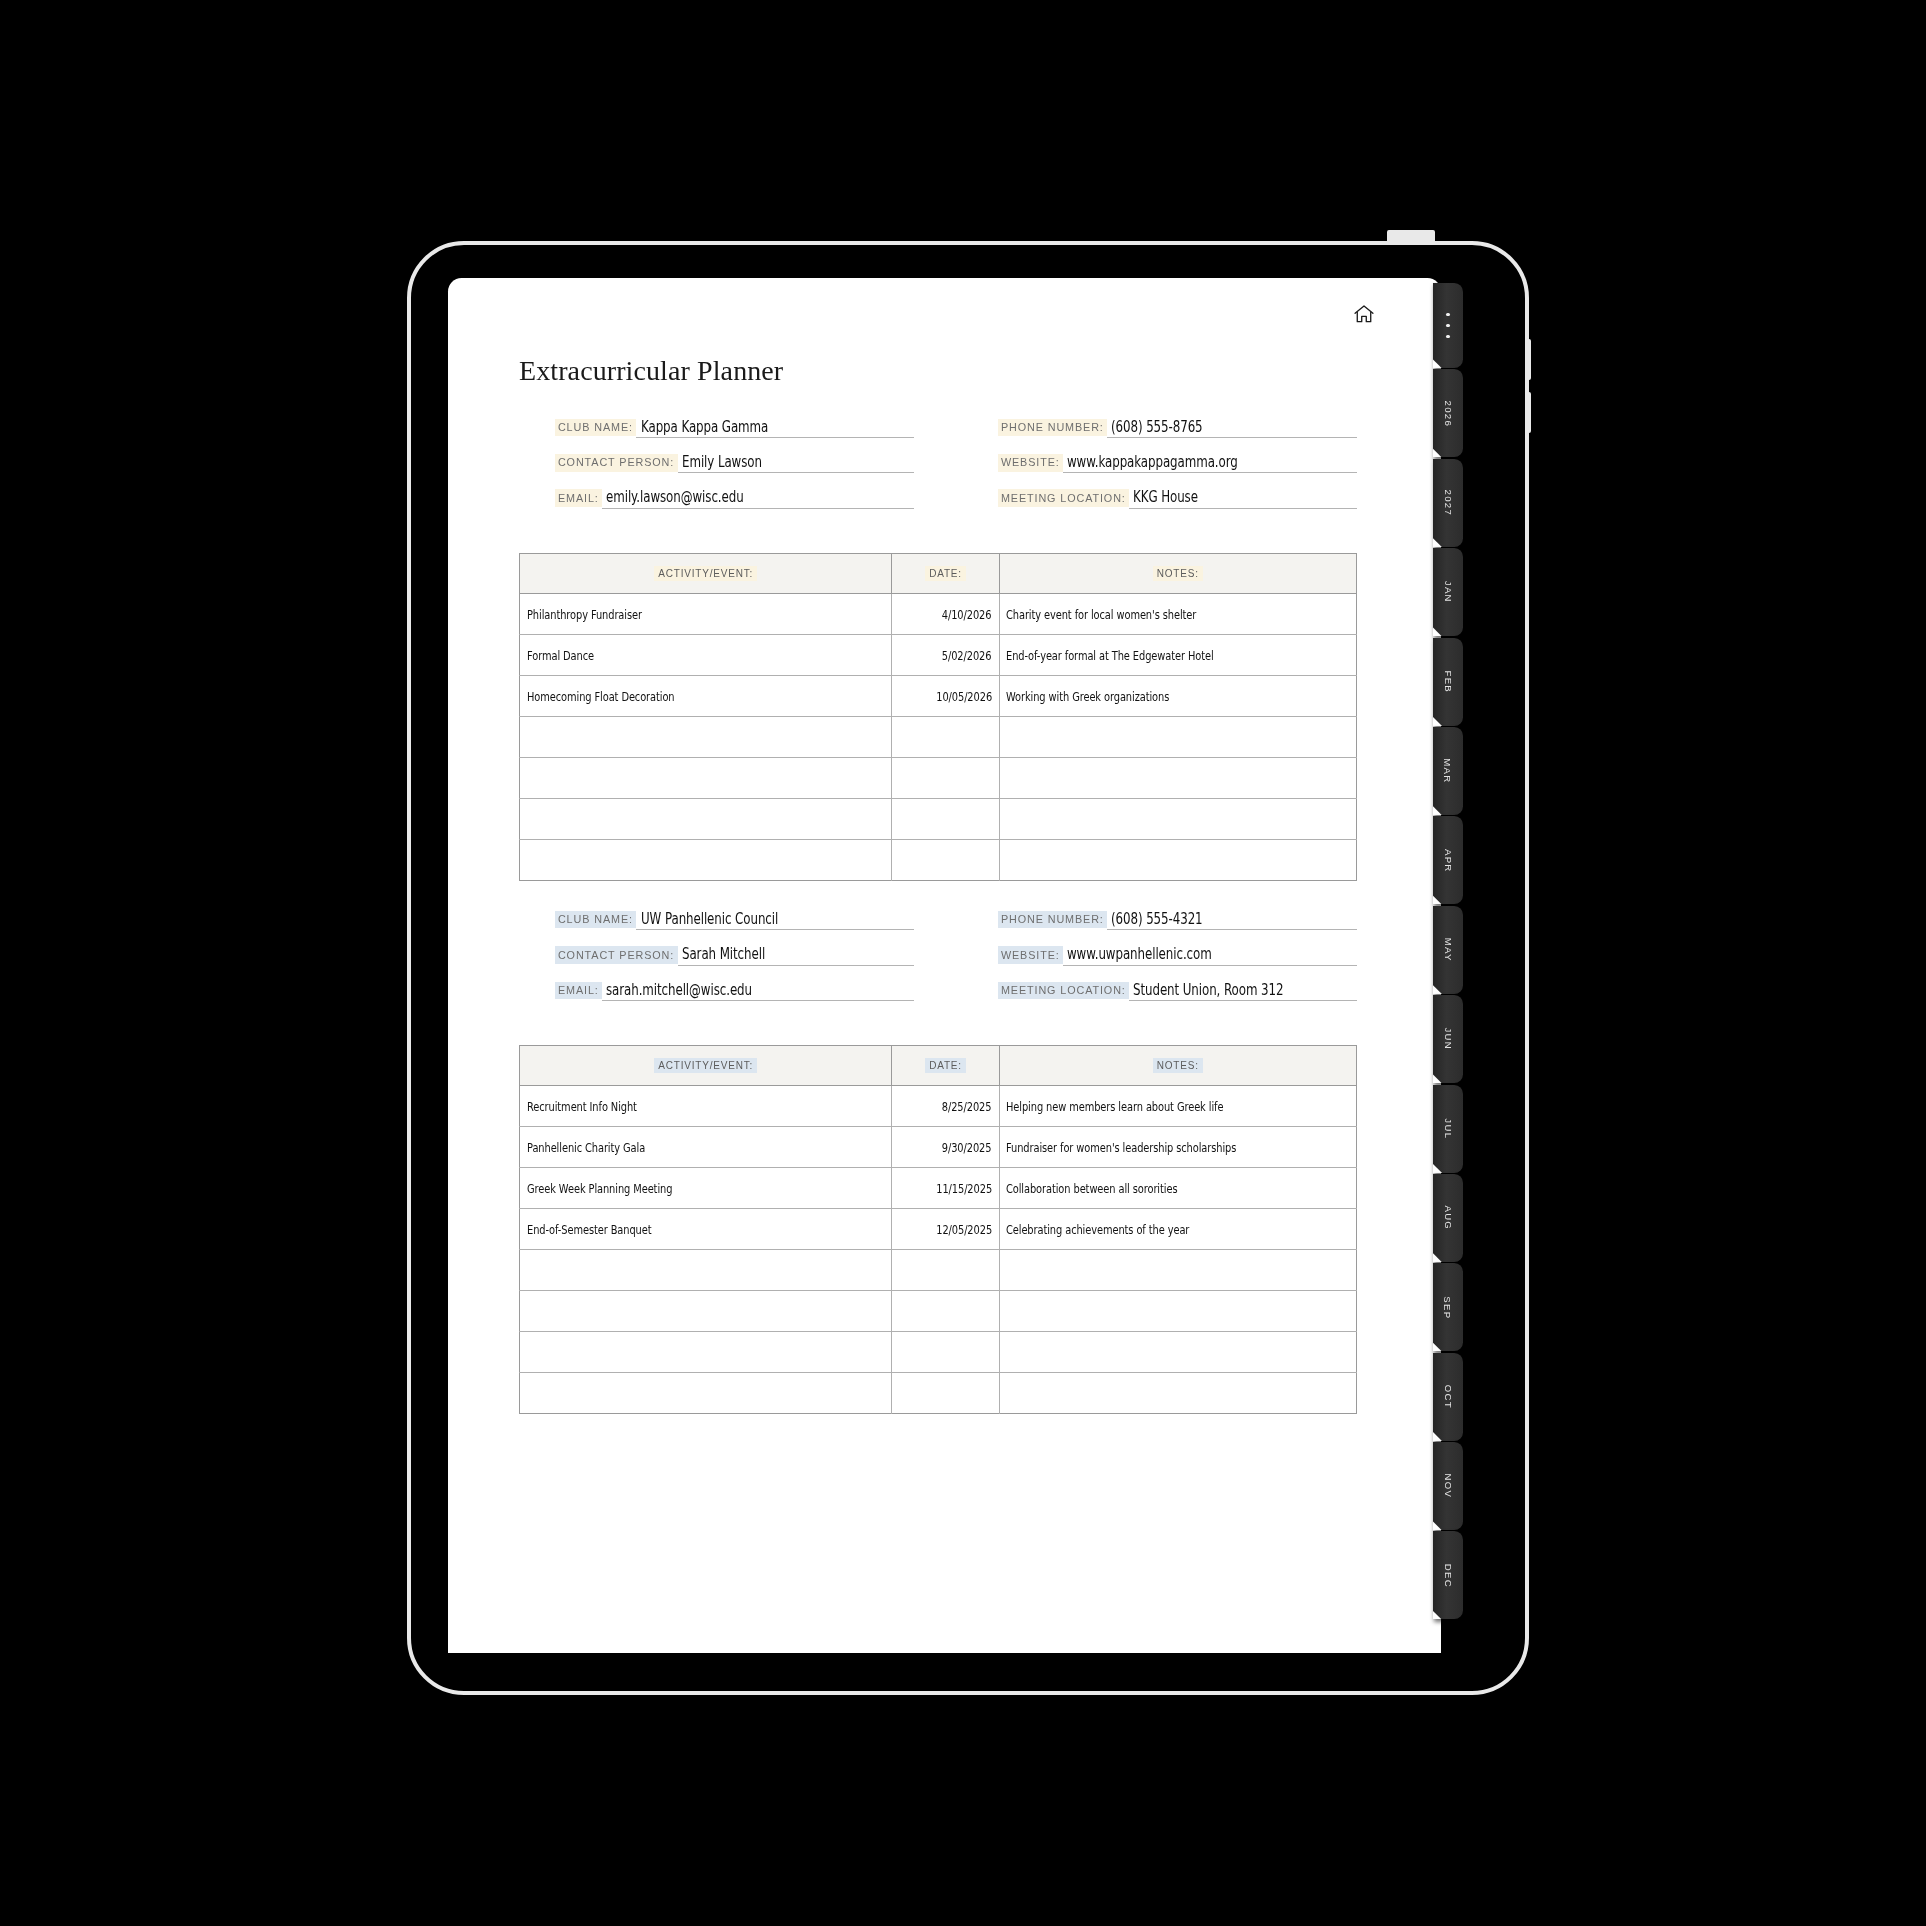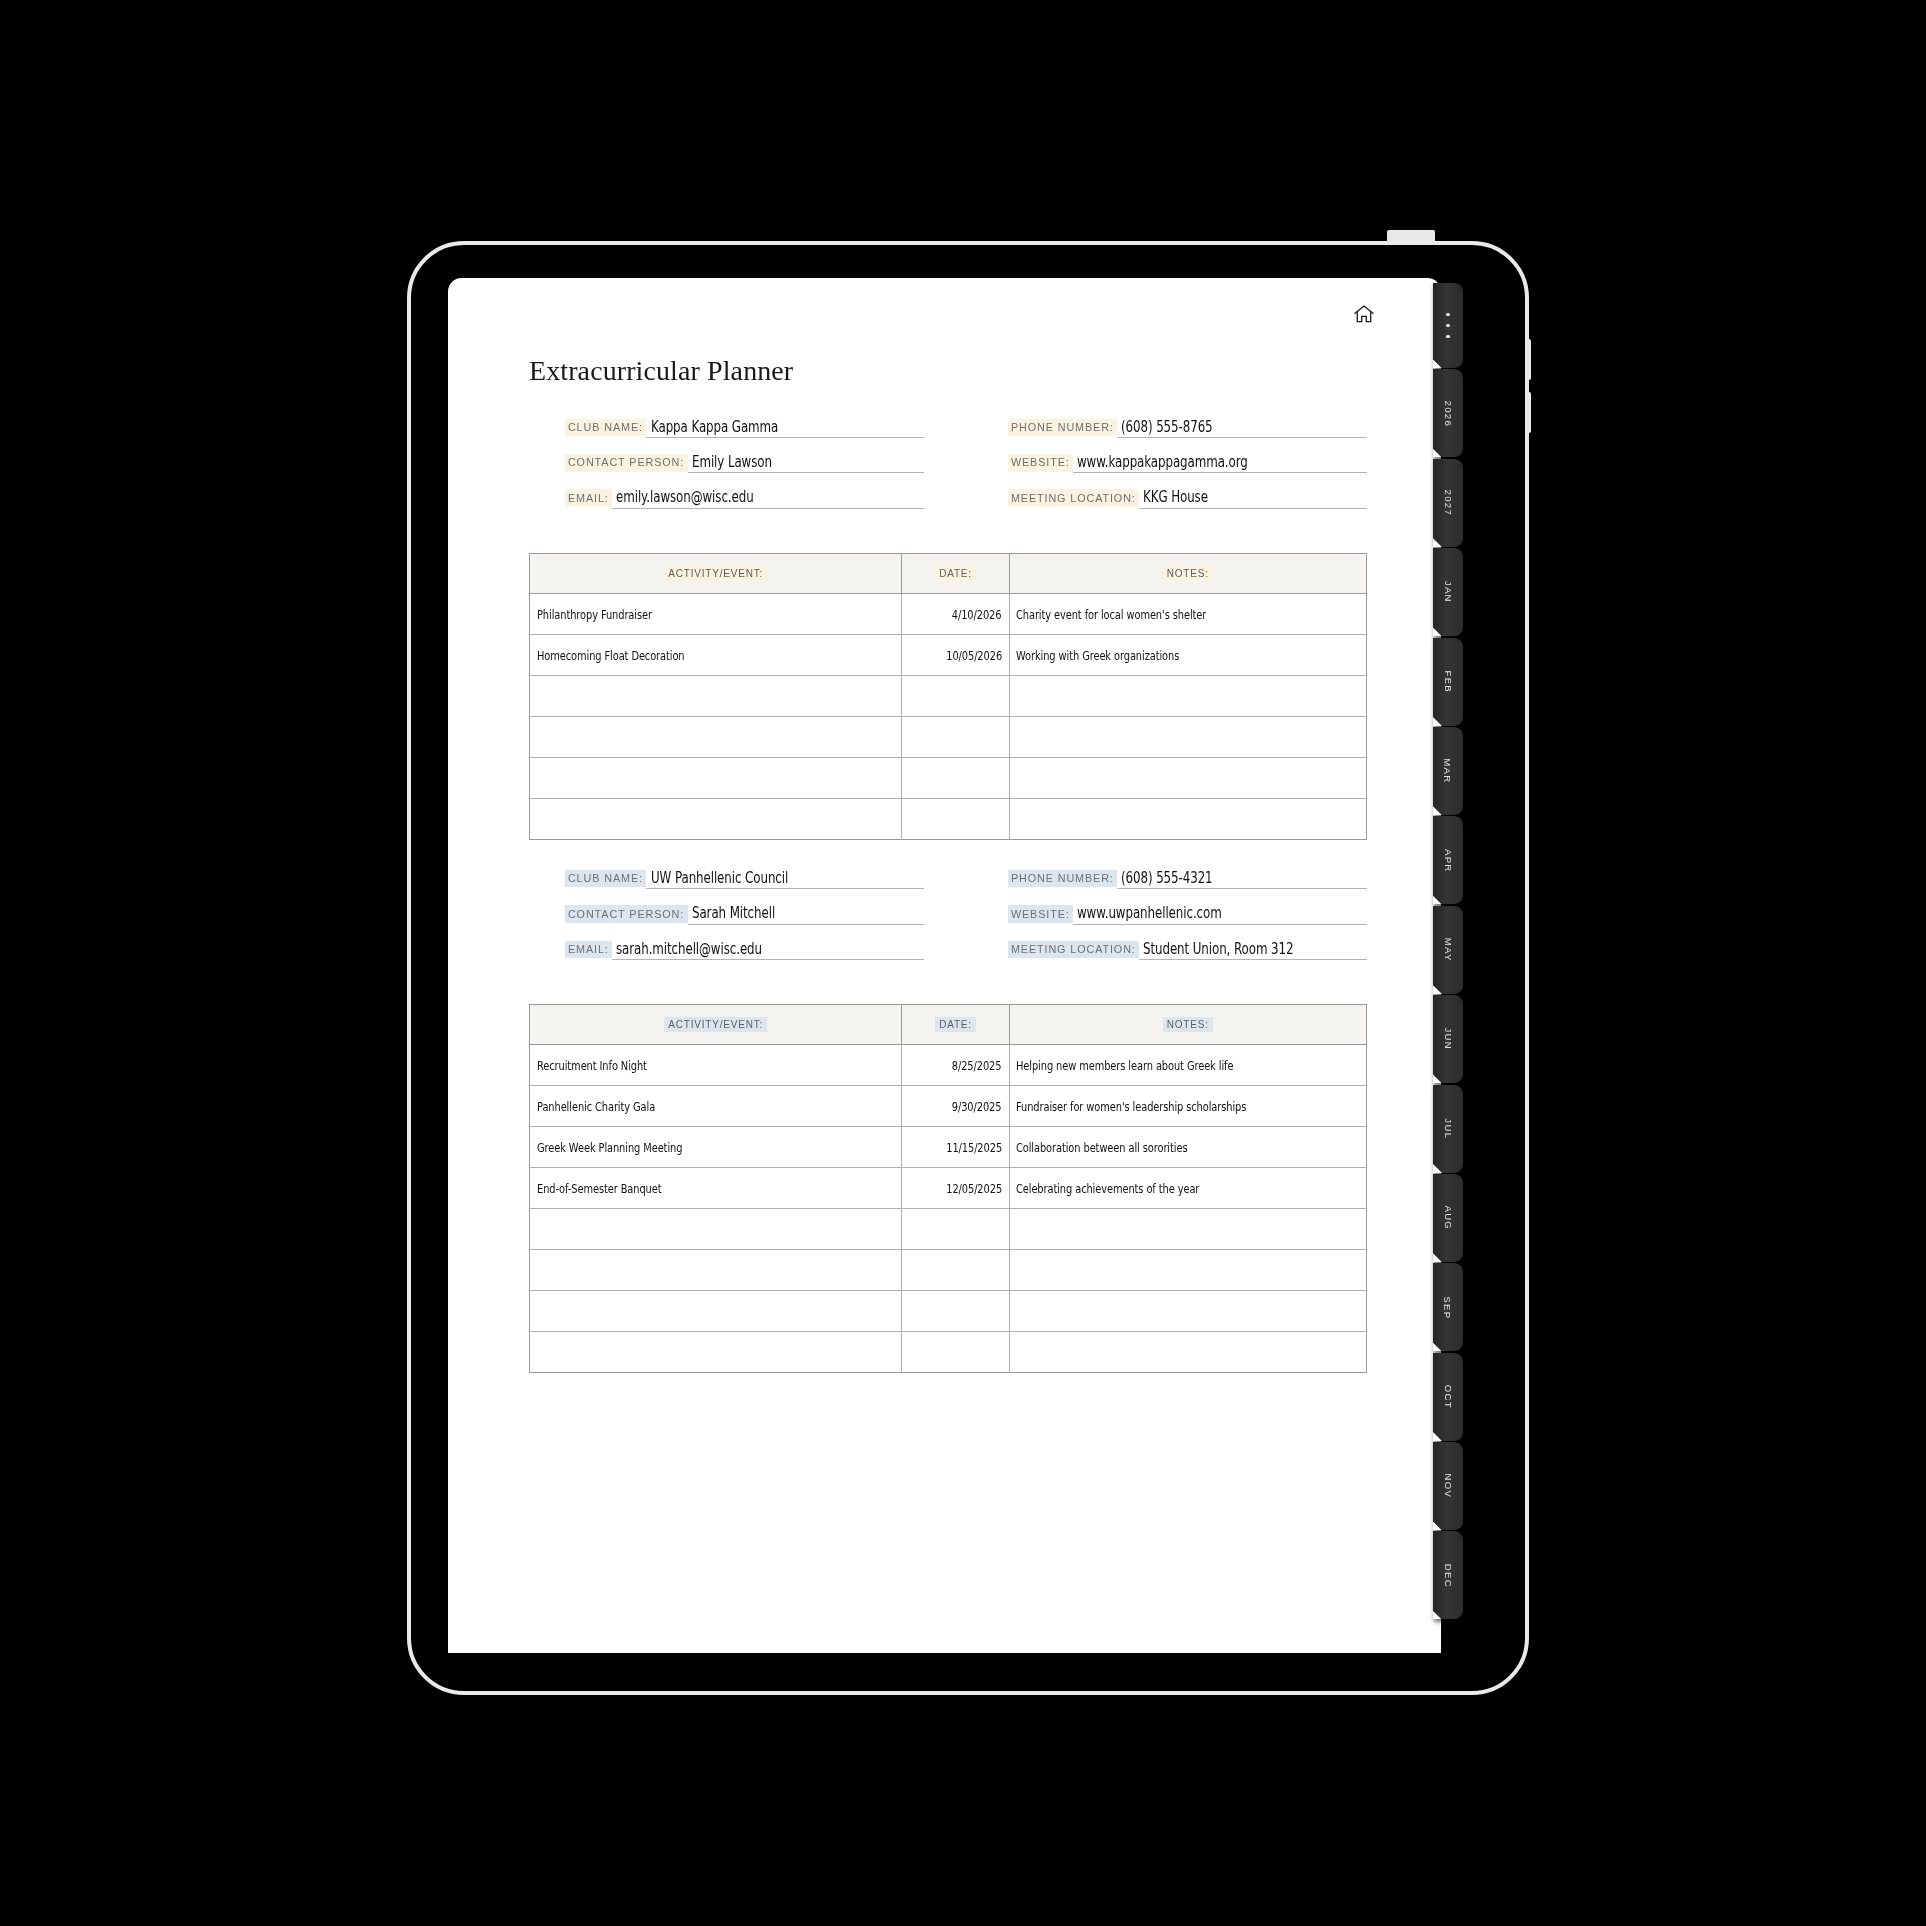--- a/index.html
+++ b/index.html
@@ -70,21 +70,21 @@
     width: 31px;
     height: 31px;
     display: flex;
     align-items: center;
     justify-content: center;
   }
   #home-icon-btn svg { display: block; }
 
   #page-inner {
     position: absolute;
-    left: 81px;
+    left: 71px;
     top: 77px;
     width: 838px;
   }
 
   #page-title {
     font-family: "Liberation Serif", serif;
     font-size: 28px;
     letter-spacing: 0.1px;
     color: #1a1a1a;
     margin-bottom: 30px;
@@ -328,20 +328,25 @@
           <th><span class="th-chip">NOTES:</span></th>
         </tr>
       </thead>
       <tbody>
         <tr>
             <td class="td-activity"><span class="cell-text">Philanthropy Fundraiser</span></td>
             <td class="td-date"><span class="cell-text">4/10/2026</span></td>
             <td class="td-notes"><span class="cell-text">Charity event for local women's shelter</span></td>
           </tr>
         <tr>
+            <td class="td-activity"><span class="cell-text">Formal Dance</span></td>
+            <td class="td-date"><span class="cell-text">5/02/2026</span></td>
+            <td class="td-notes"><span class="cell-text">End-of-year formal at The Edgewater Hotel</span></td>
+          </tr>
+        <tr>
             <td class="td-activity"><span class="cell-text">Homecoming Float Decoration</span></td>
             <td class="td-date"><span class="cell-text">10/05/2026</span></td>
             <td class="td-notes"><span class="cell-text">Working with Greek organizations</span></td>
           </tr>
         <tr>
             <td class="td-activity"><span class="cell-text"></span></td>
             <td class="td-date"><span class="cell-text"></span></td>
             <td class="td-notes"><span class="cell-text"></span></td>
           </tr>
         <tr>

